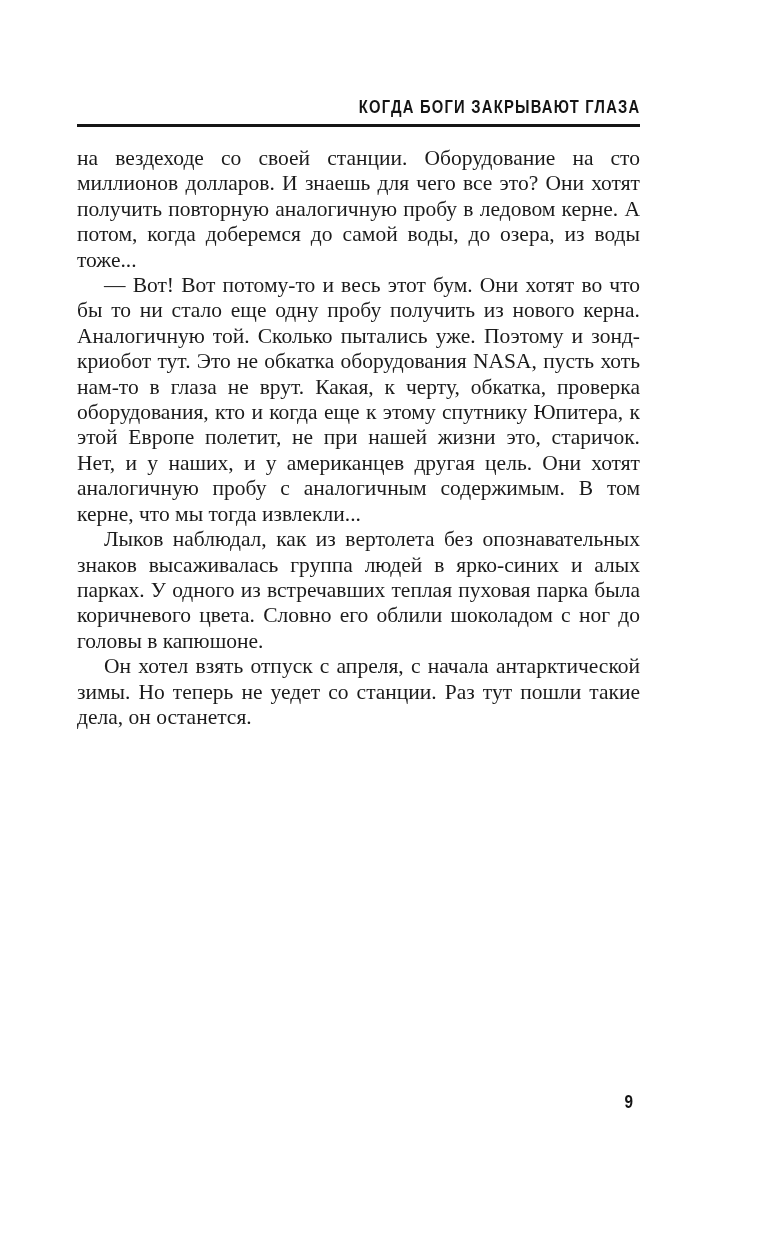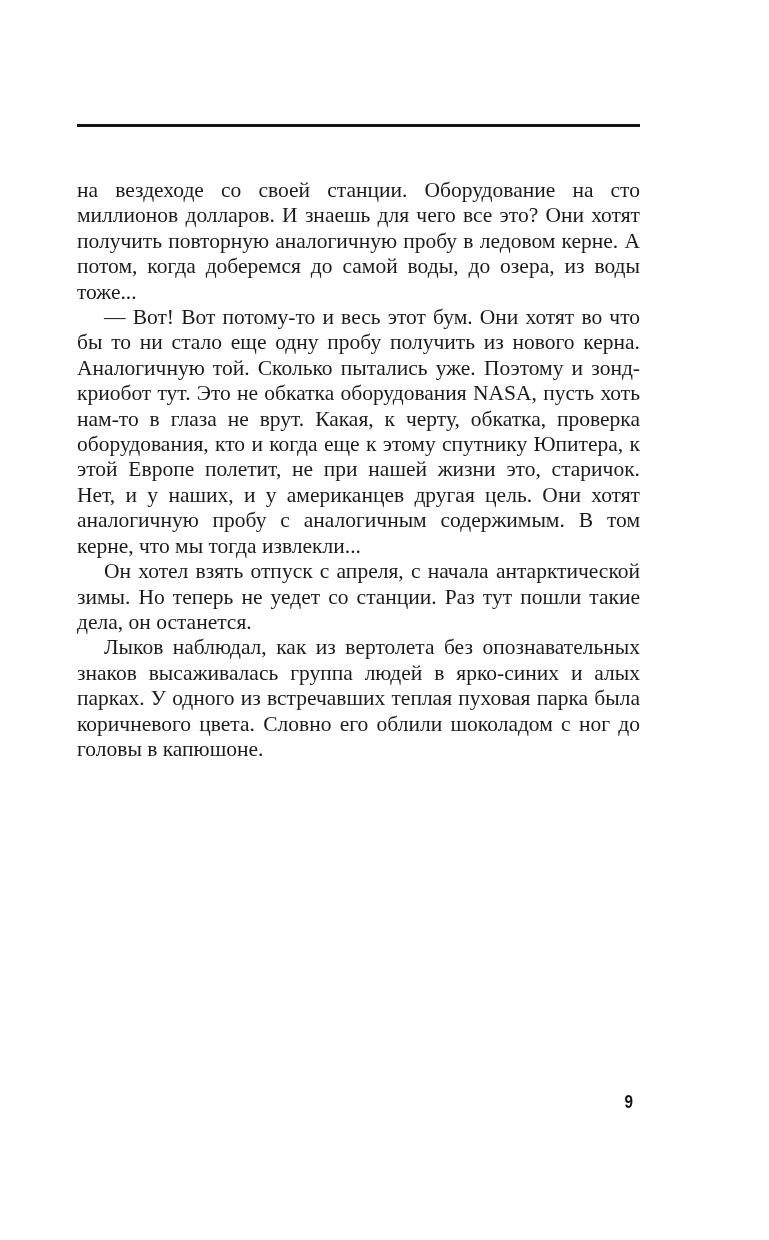--- a/index.html
+++ b/index.html
@@ -44,21 +44,20 @@
   }
   .text-block {
     position: absolute;
     left: 77px;
     top: 146px;
     width: 563px;
     font-size: 21.5px;
     line-height: 25.4px;
     text-align: justify;
     hyphens: auto;
-    margin-top: 32px;
     -webkit-hyphens: auto;
   }
   .text-block p {
     margin: 0;
     padding: 0;
   }
   .text-block p.indent {
     text-indent: 27px;
   }
   .folio {
@@ -76,27 +75,30 @@
     display: inline-block;
     transform: scaleX(0.85);
     transform-origin: 100% 50%;
   }
 </style>
 </head>
 <body>
 
 <div class="page">
 
+  <div class="running-header">
+    <span class="rh-inner">КОГДА БОГИ ЗАКРЫВАЮТ ГЛАЗА</span>
+  </div>
 
   <div class="header-rule"></div>
 
   <div class="text-block">
     <p class="para">на вездеходе со своей станции. Оборудование на сто миллионов долларов. И знаешь для чего все это? Они хотят получить повторную аналогичную пробу в ледо­вом керне. А потом, когда доберемся до самой воды, до озера, из воды тоже...</p>
     <p class="para indent">— Вот! Вот потому-то и весь этот бум. Они хотят во что бы то ни стало еще одну пробу получить из нового керна. Аналогичную той. Сколько пытались уже. По­этому и зонд-криобот тут. Это не обкатка оборудования NASA, пусть хоть нам-то в глаза не врут. Какая, к черту, обкатка, проверка оборудования, кто и когда еще к это­му спутнику Юпитера, к этой Европе полетит, не при нашей жизни это, старичок. Нет, и у наших, и у амери­канцев другая цель. Они хотят аналогичную пробу с аналогичным содержимым. В том керне, что мы тогда извлекли...</p>
+    <p class="para indent">Лыков наблюдал, как из вертолета без опознава­тельных знаков высаживалась группа людей в ярко-си­них и алых парках. У одного из встречавших теплая пу­ховая парка была коричневого цвета. Словно его обли­ли шоколадом с ног до головы в капюшоне.</p>
     <p class="para indent">Он хотел взять отпуск с апреля, с начала антаркти­ческой зимы. Но теперь не уедет со станции. Раз тут по­шли такие дела, он останется.</p>
-    <p class="para indent">Лыков наблюдал, как из вертолета без опознава­тельных знаков высаживалась группа людей в ярко-си­них и алых парках. У одного из встречавших теплая пу­ховая парка была коричневого цвета. Словно его обли­ли шоколадом с ног до головы в капюшоне.</p>
   </div>
 
   <div class="folio">
     <span class="folio-inner">9</span>
   </div>
 
 </div>
 
 </body></html>

